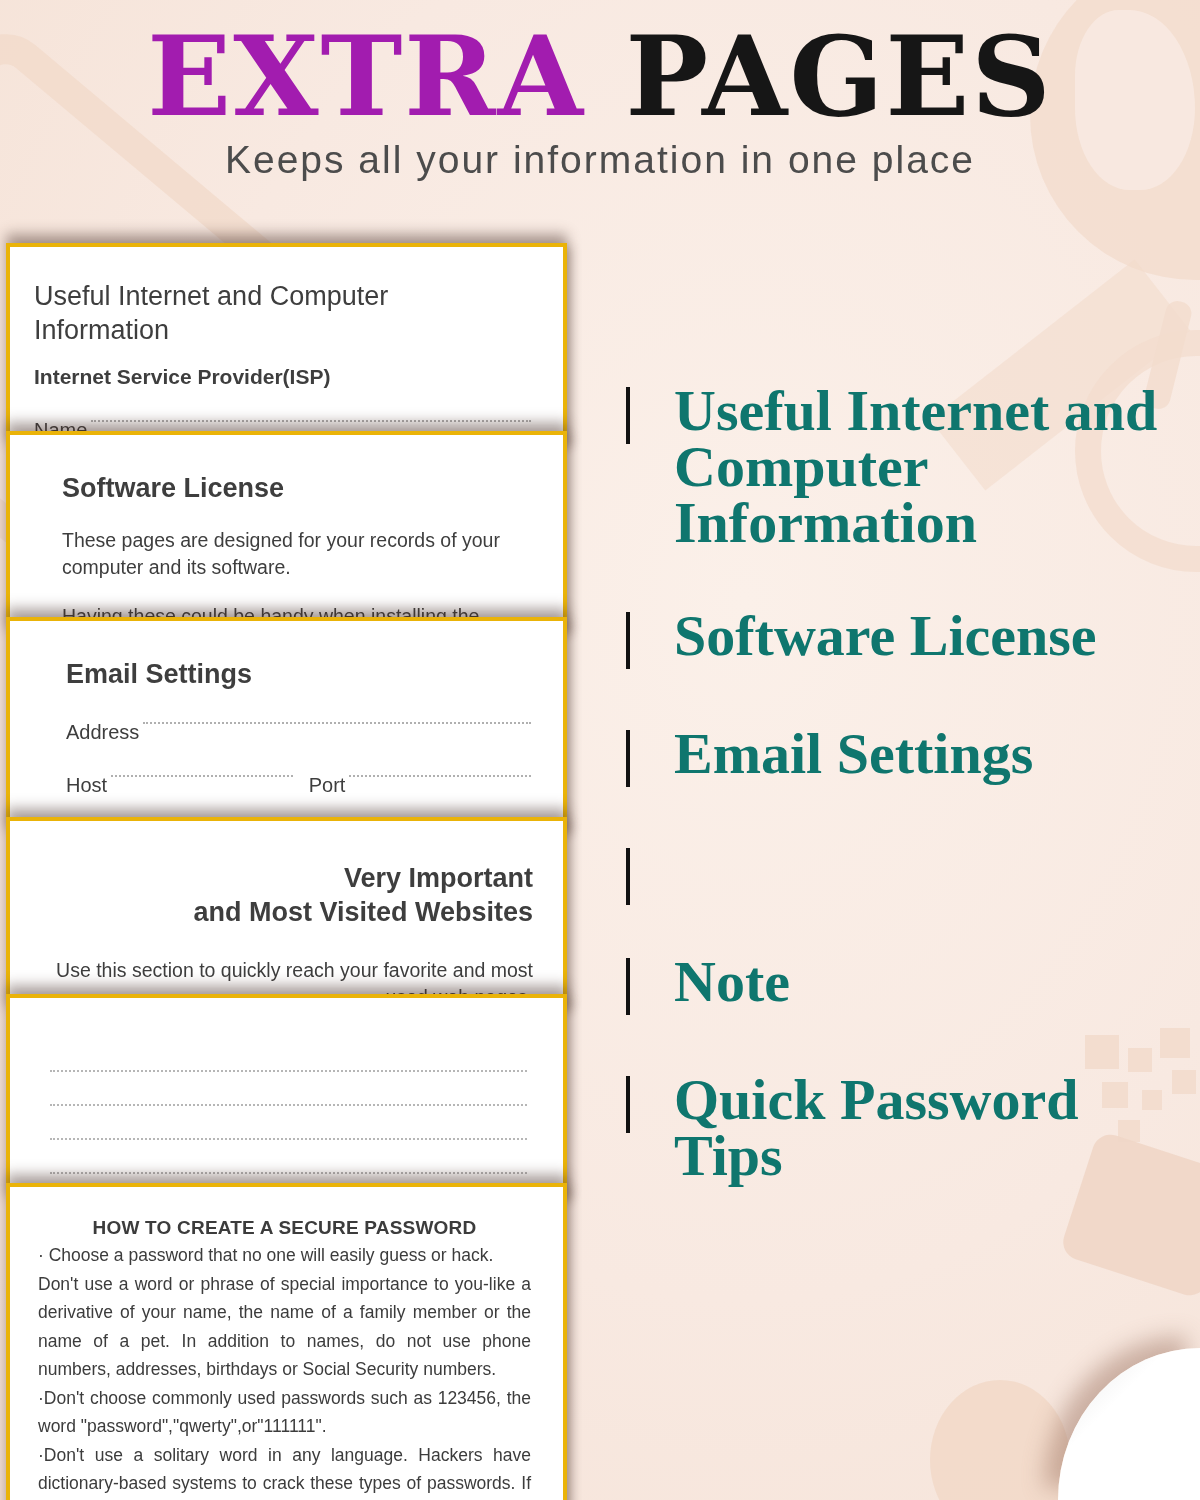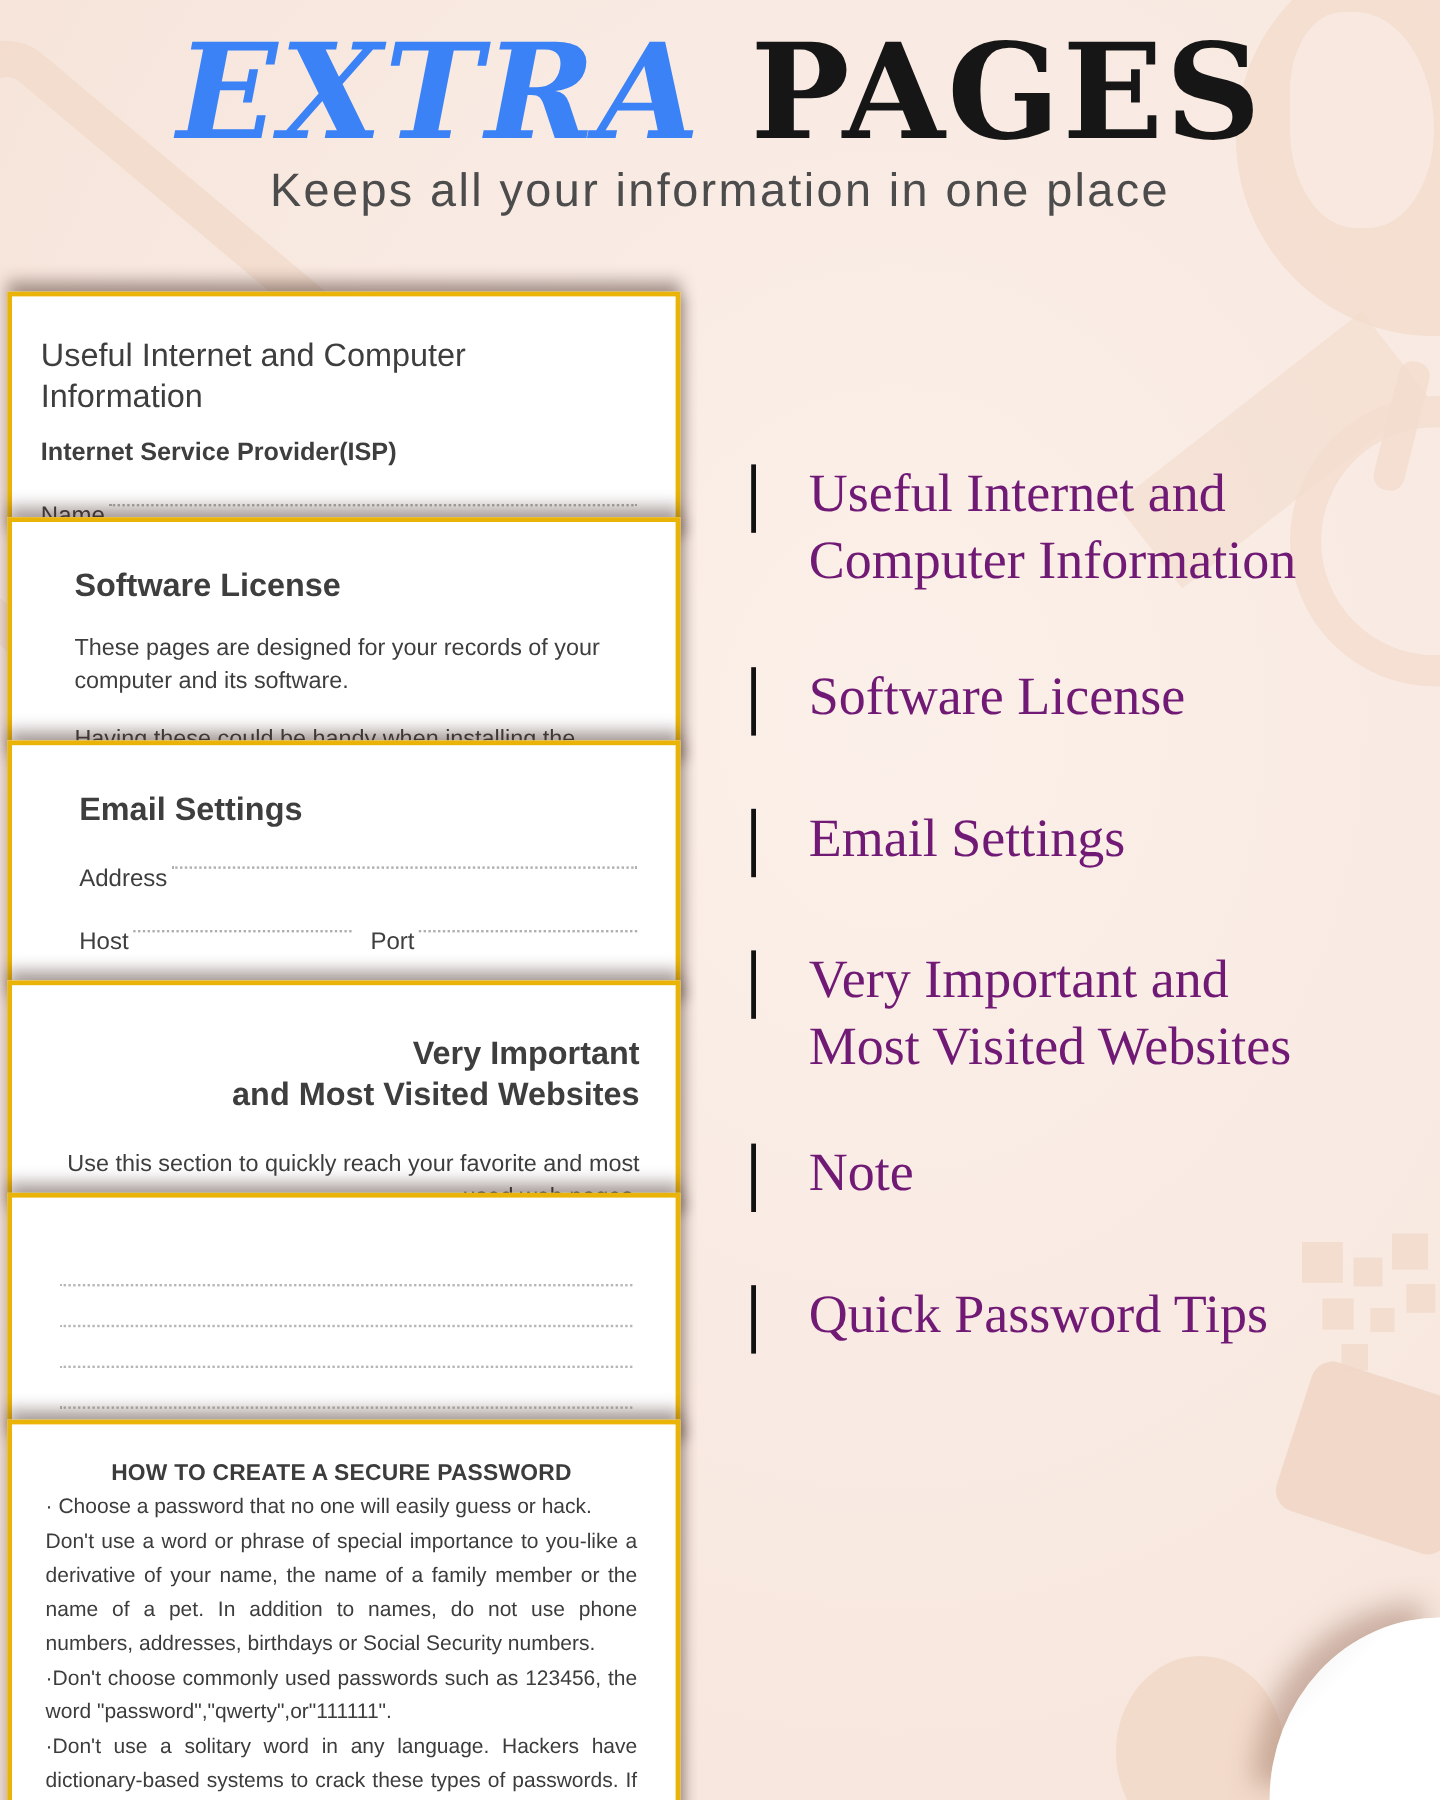--- a/index.html
+++ b/index.html
@@ -20,21 +20,21 @@
   .decor-blob{left:1075px;top:1150px;width:150px;height:130px;background:#f0d6c6;border-radius:18px;transform:rotate(18deg);opacity:.9;}
   .decor-blob2{left:930px;top:1380px;width:140px;height:160px;background:#f2d9c9;border-radius:50%;opacity:.9;}
 
   
   .header{position:absolute;left:0;top:18px;width:1200px;text-align:center;}
   .title{
     font-family:"DejaVu Serif","Liberation Serif",serif;
     font-weight:700;font-size:110px;line-height:118px;letter-spacing:2px;
     color:#161616;margin:0;white-space:nowrap;
   }
-  .title .accent{color:#3b82f6;font-style:italic;}
+  .title .accent{color:#a21caf;}
   .subtitle{
     margin-top:2px;font-size:39px;letter-spacing:2px;color:#4c4c4c;
   }
 
   
   .card{
     position:absolute;left:6px;width:561px;background:#ffffff;box-sizing:border-box;
     border:4px solid #eab308;
     box-shadow:0 -9px 12px rgba(70,45,38,.42), 8px 0 10px -4px rgba(70,45,38,.30);
     color:#3e3e3e;
@@ -58,22 +58,22 @@
   .note-line{border-bottom:2px dotted #b6b6b6;height:30px;margin-top:2px;}
   .note-line:first-child{margin-top:8px;}
   .tips-h{font-size:19px;font-weight:700;text-align:center;margin:0 0 2px 0;color:#3c3c3c;letter-spacing:.2px;}
   .tip{font-size:17.5px;line-height:28.5px;margin:0;text-align:justify;white-space:pre-line;color:#3c3c3c;}
 
   
   .toc{position:absolute;left:626px;top:383px;width:540px;list-style:none;margin:0;padding:0;z-index:3;}
   .toc-item{display:flex;align-items:flex-start;margin-bottom:57px;}
   .toc-bar{width:4px;height:57px;background:#111;margin:4px 44px 0 0;flex-shrink:0;}
   .toc-label{
-    font-family:"Liberation Serif","DejaVu Serif",serif;font-weight:400;
-    font-size:45px;line-height:56px;color:#701a75;white-space:pre-line;
+    font-family:"Liberation Serif","DejaVu Serif",serif;font-weight:700;
+    font-size:58px;line-height:56px;color:#0f766e;white-space:pre-line;
   }
 
   
   .curl{
     position:absolute;left:1058px;top:1348px;width:142px;height:152px;z-index:10;
     background:linear-gradient(135deg,#bfbfbf 0%,#eeeeee 14%,#ffffff 38%,#ffffff 100%);
     border-top-left-radius:100% 100%;
     box-shadow:-14px -12px 22px rgba(150,108,92,.45);
   }
 </style>
@@ -166,22 +166,20 @@
   <li class="toc-item">
     <span class="toc-bar"></span>
     <span class="toc-label">Software License</span>
   </li>
   <li class="toc-item">
     <span class="toc-bar"></span>
     <span class="toc-label">Email Settings</span>
   </li>
   <li class="toc-item">
     <span class="toc-bar"></span>
-    <span class="toc-label">Very Important and
-Most Visited Websites</span>
   </li>
   <li class="toc-item" style="margin-top:-8px;">
     <span class="toc-bar"></span>
     <span class="toc-label">Note</span>
   </li>
   <li class="toc-item" style="margin-top:14px;">
     <span class="toc-bar"></span>
     <span class="toc-label">Quick Password Tips</span>
   </li>
 </ul>

